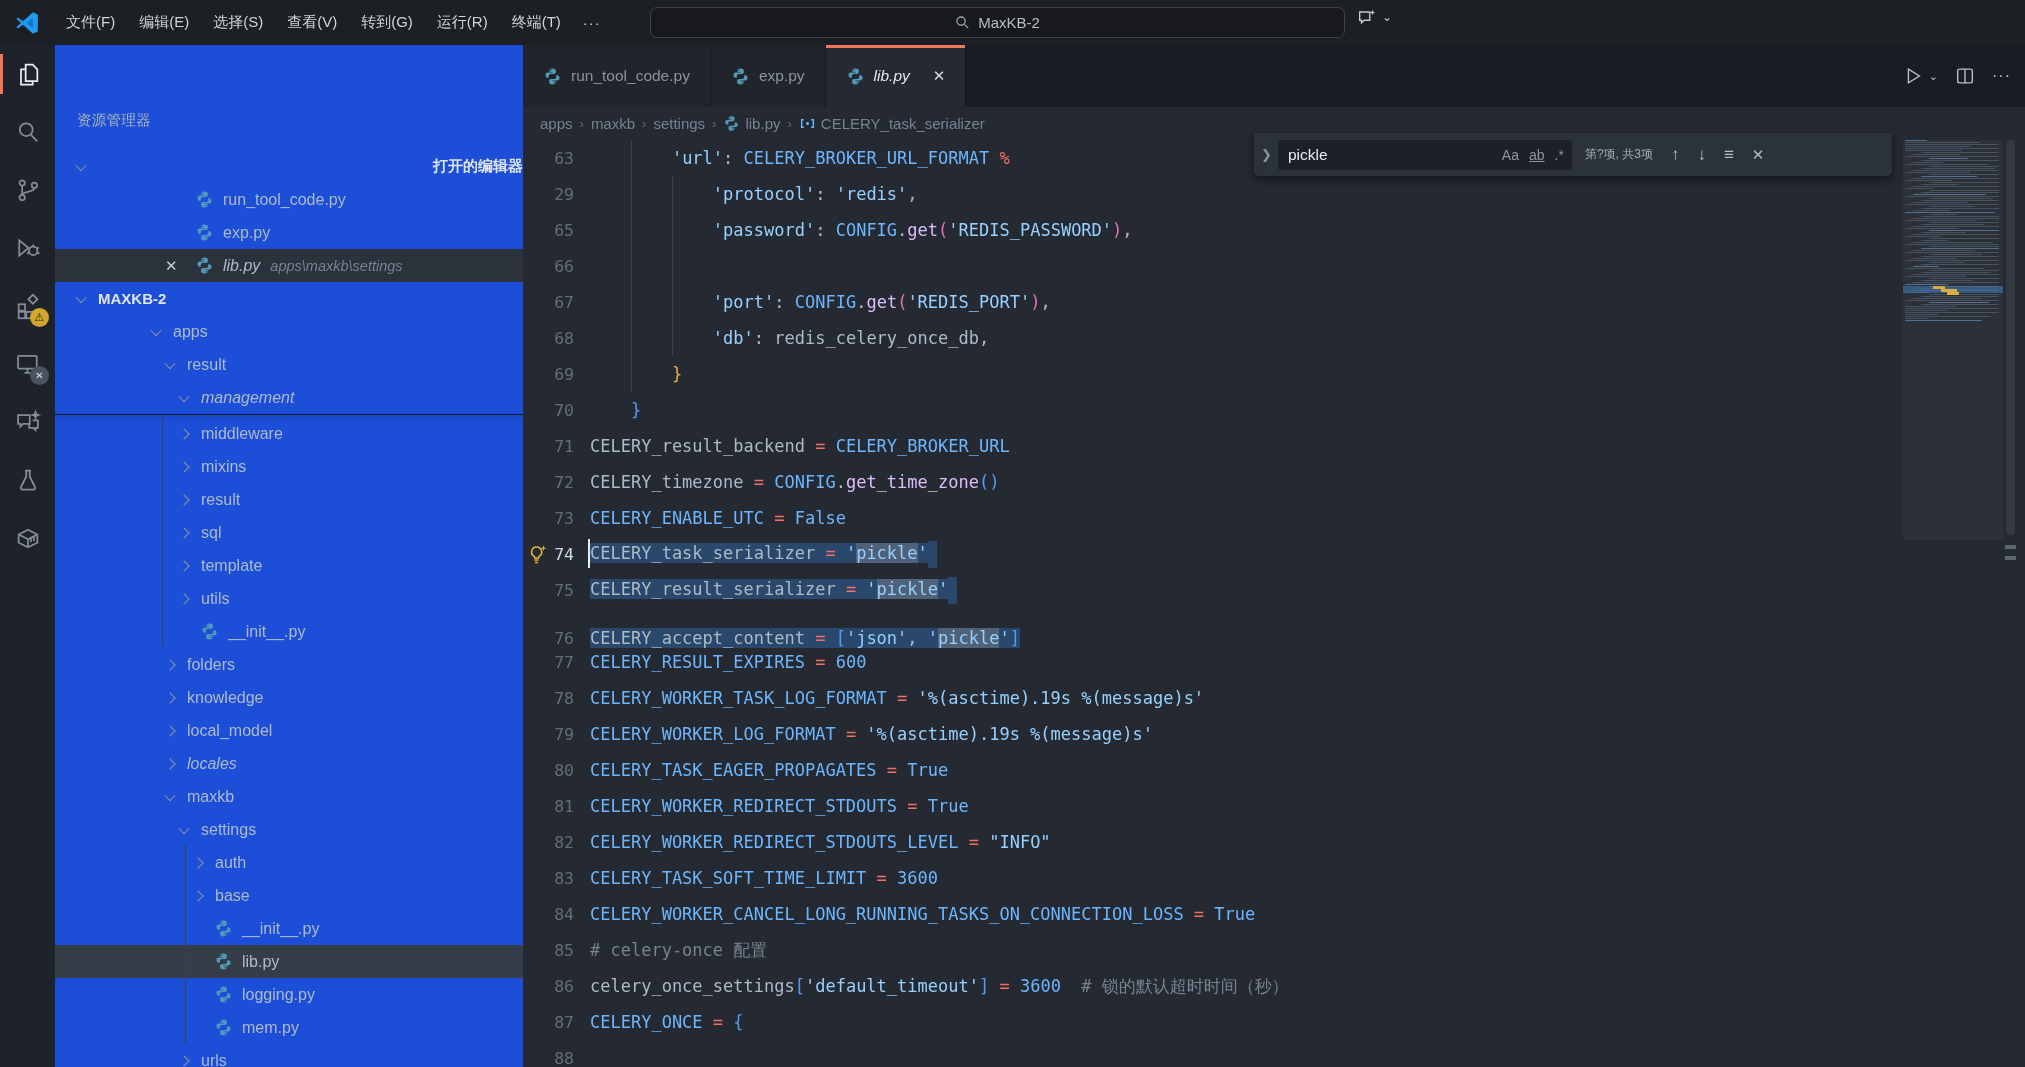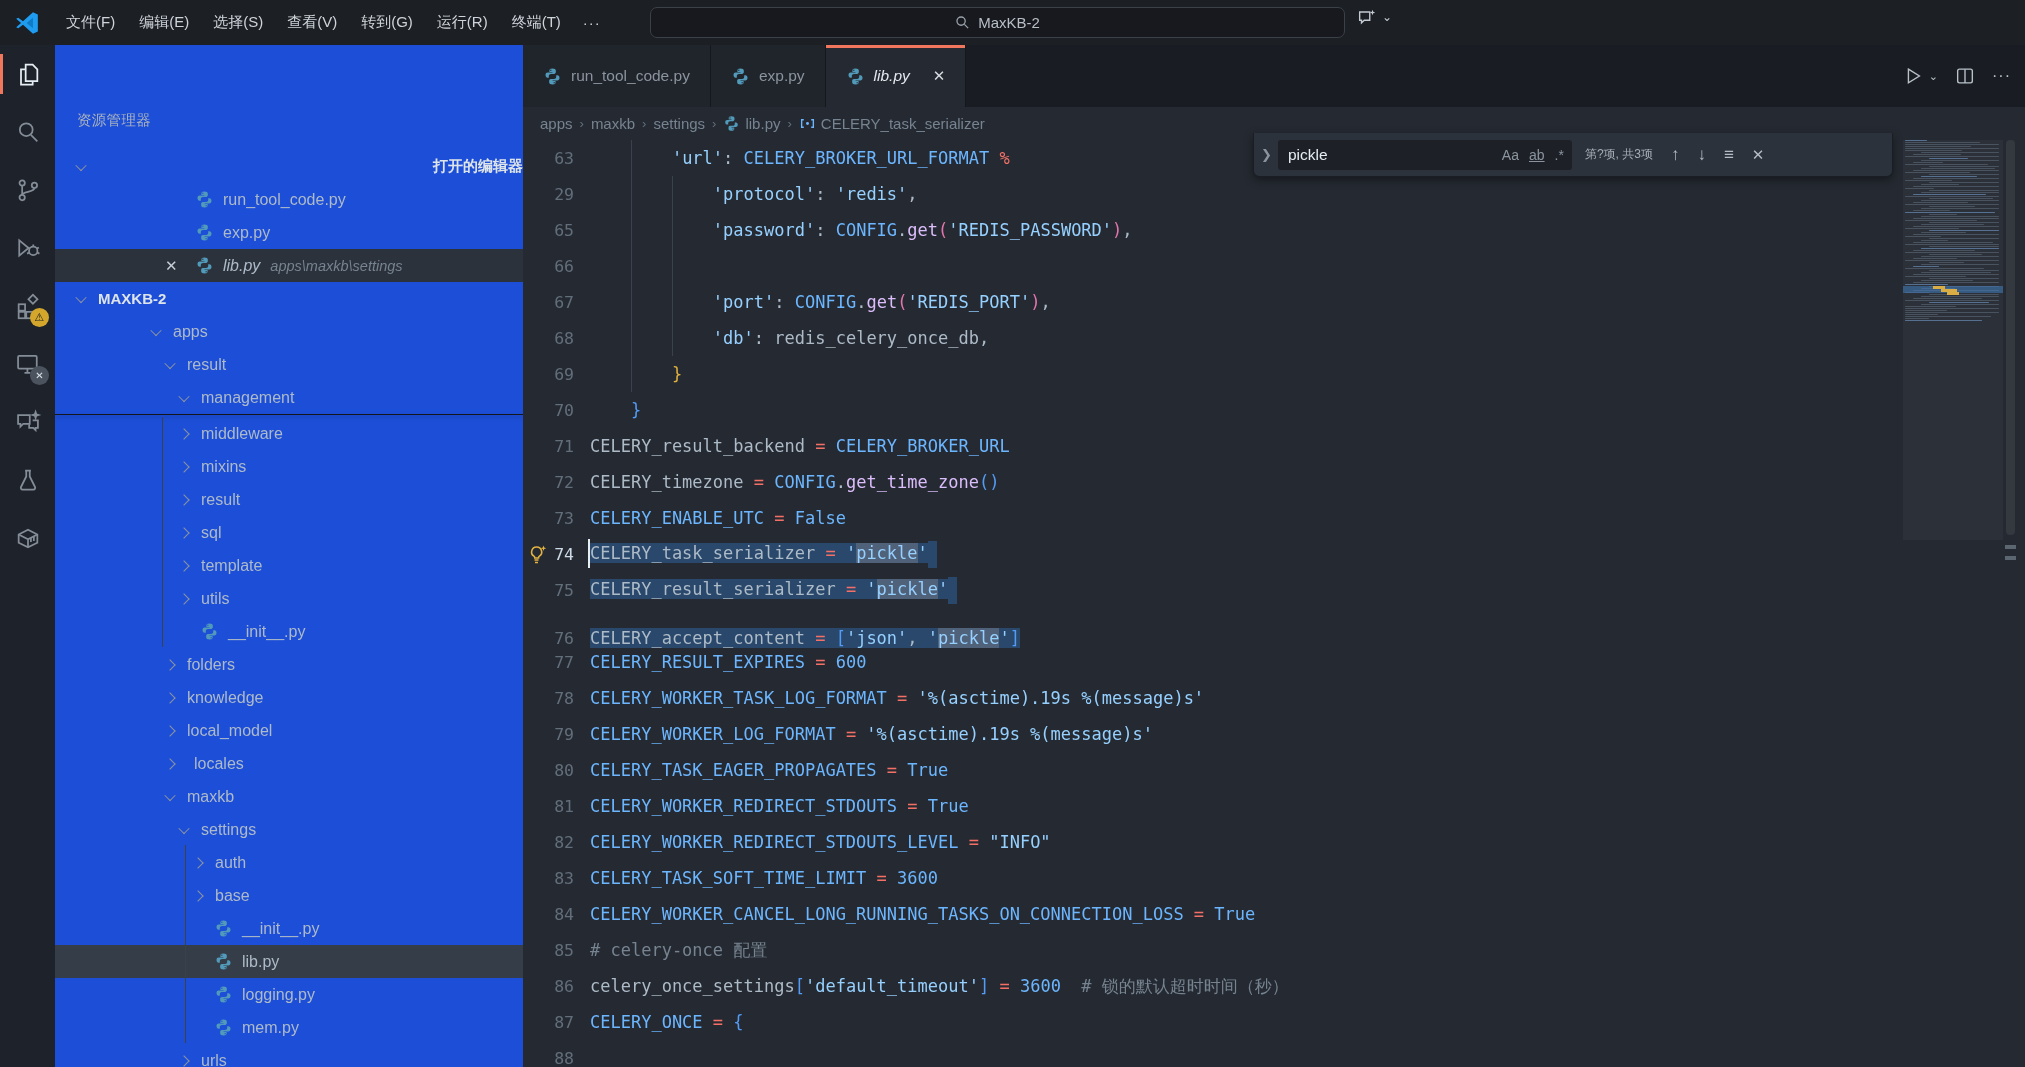--- a/index.html
+++ b/index.html
@@ -254,21 +254,21 @@
     </div>
     <div id="tree">
         <div class="side-row" style="top: 270px;">
           <span class="chev open" style="margin-left:97px;flex:none;"></span>
           <span class="oe-label" style="margin-left:13px;">apps</span>
         </div>
         <div class="side-row" style="top: 303px;">
           <span class="chev open" style="margin-left:111px;flex:none;"></span>
           <span class="oe-label" style="margin-left:13px;">result</span>
         </div>
-        <div class="side-row" style="top: 336px;">
+        <div class="side-row" style="top: 336px; font-style: italic;">
           <span class="chev open" style="margin-left:125px;flex:none;"></span>
           <span class="oe-label" style="margin-left:13px;">management</span>
         </div>
         <div class="side-row" style="top: 372px;">
           <span class="chev closed" style="margin-left:125px;flex:none;"></span>
           <span class="oe-label" style="margin-left:13px;">middleware</span>
         </div>
         <div class="side-row" style="top: 405px;">
           <span class="chev closed" style="margin-left:125px;flex:none;"></span>
           <span class="oe-label" style="margin-left:13px;">mixins</span>
@@ -305,21 +305,21 @@
         <div class="side-row" style="top: 636px;">
           <span class="chev closed" style="margin-left:111px;flex:none;"></span>
           <span class="oe-label" style="margin-left:13px;">knowledge</span>
         </div>
         <div class="side-row" style="top: 669px;">
           <span class="chev closed" style="margin-left:111px;flex:none;"></span>
           <span class="oe-label" style="margin-left:13px;">local_model</span>
         </div>
         <div class="side-row" style="top: 702px;">
           <span class="chev closed" style="margin-left:111px;flex:none;"></span>
-          <span class="oe-label" style="margin-left:20px;">locales</span>
+          <span class="oe-label" style="margin-left:13px;font-style:italic;">locales</span>
         </div>
         <div class="side-row" style="top: 735px;">
           <span class="chev open" style="margin-left:111px;flex:none;"></span>
           <span class="oe-label" style="margin-left:13px;">maxkb</span>
         </div>
         <div class="side-row" style="top: 768px;">
           <span class="chev open" style="margin-left:125px;flex:none;"></span>
           <span class="oe-label" style="margin-left:13px;">settings</span>
         </div>
         <div class="side-row" style="top: 801px;">

